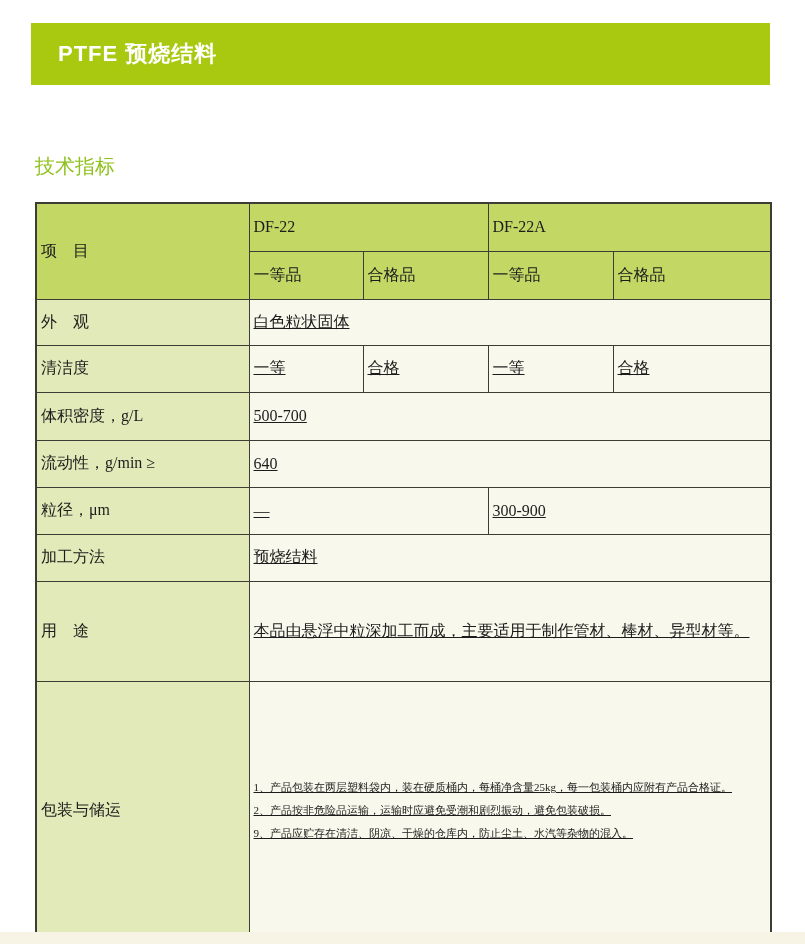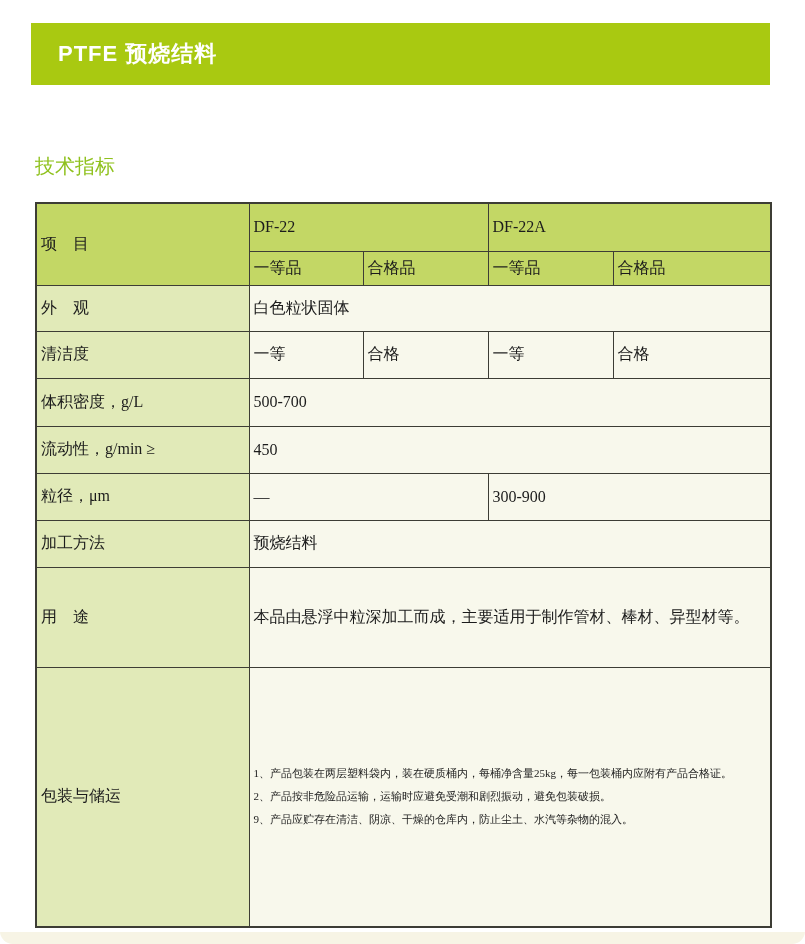--- a/index.html
+++ b/index.html
@@ -7,21 +7,21 @@
     --header-cell-bg:#c3d765;
     --label-cell-bg:#e1eab8;
     --value-cell-bg:#f8f8ec;
     --border:#3d3d35;
     --heading-text:#8fc11d;
     --footer-strip-bg:#f7f4e5;
   }
   html,body{margin:0;padding:0;background:#ffffff;}
   .page{
     position:relative;width:805px;height:944px;background:#ffffff;
-    overflow:hidden;font-family:"Liberation Serif","DejaVu Serif",serif;color:#1c1c1c;border-radius:13px;
+    overflow:hidden;font-family:"Liberation Serif","DejaVu Serif",serif;color:#1c1c1c;
   }
   .title-bar{
     position:absolute;left:31px;top:23px;width:739px;height:62px;
     background:var(--title-bar-bg,#a9c911);
     display:flex;align-items:center;
   }
   .title-text{
     padding-left:27px;color:#ffffff;font-family:"Liberation Sans","DejaVu Sans",sans-serif;
     font-weight:bold;font-size:22px;letter-spacing:1px;
   }
@@ -36,21 +36,21 @@
     border:2px solid var(--border,#3d3d35);
     font-size:16px;
   }
   table.spec-table td{
     border:1px solid var(--border,#3d3d35);
     text-align:left;vertical-align:middle;
     padding:2px 4px;box-sizing:border-box;
   }
   td.hdr{background:var(--header-cell-bg,#c3d765);}
   td.lbl{background:var(--label-cell-bg,#e1eab8);}
-  td.val{background:var(--value-cell-bg,#f8f8ec);}
+  td.val{background:var(--value-cell-bg,#f8f8ec);text-decoration:underline;}
   td.left{text-align:left;padding-left:12px;padding-right:14px;}
   td.packing{font-size:11px;line-height:23px;}
   .footer-strip{
     position:absolute;left:0;top:932px;width:805px;height:12px;
     background:var(--footer-strip-bg,#f7f4e5);
   }
 </style>
 </head>
 <body>
 
@@ -69,21 +69,21 @@
       <col style="width:125px">
       <col style="width:125px">
       <col style="width:158px">
     </colgroup>
     <tbody>
       <tr style="height:48px">
         <td class="hdr" rowspan="2">项　目</td>
         <td class="hdr" colspan="2">DF-22</td>
         <td class="hdr" colspan="2">DF-22A</td>
       </tr>
-      <tr style="height:34px">
+      <tr style="height:48px">
         <td class="hdr">一等品</td>
         <td class="hdr">合格品</td>
         <td class="hdr">一等品</td>
         <td class="hdr">合格品</td>
       </tr>
 
       <tr style="height:46px">
         <td class="lbl">外　观</td>
         <td class="val" colspan="4">白色粒状固体</td>
       </tr>
@@ -96,21 +96,21 @@
         <td class="val">合格</td>
       </tr>
 
       <tr style="height:48px">
         <td class="lbl">体积密度，g/L</td>
         <td class="val" colspan="4">500-700</td>
       </tr>
 
       <tr style="height:47px">
         <td class="lbl">流动性，g/min ≥</td>
-        <td class="val" colspan="4">450</td>
+        <td class="val" colspan="4">640</td>
       </tr>
 
       <tr style="height:47px">
         <td class="lbl">粒径，μm</td>
         <td class="val" colspan="2">—</td>
         <td class="val" colspan="2">300-900</td>
       </tr>
 
       <tr style="height:47px">
         <td class="lbl">加工方法</td>

